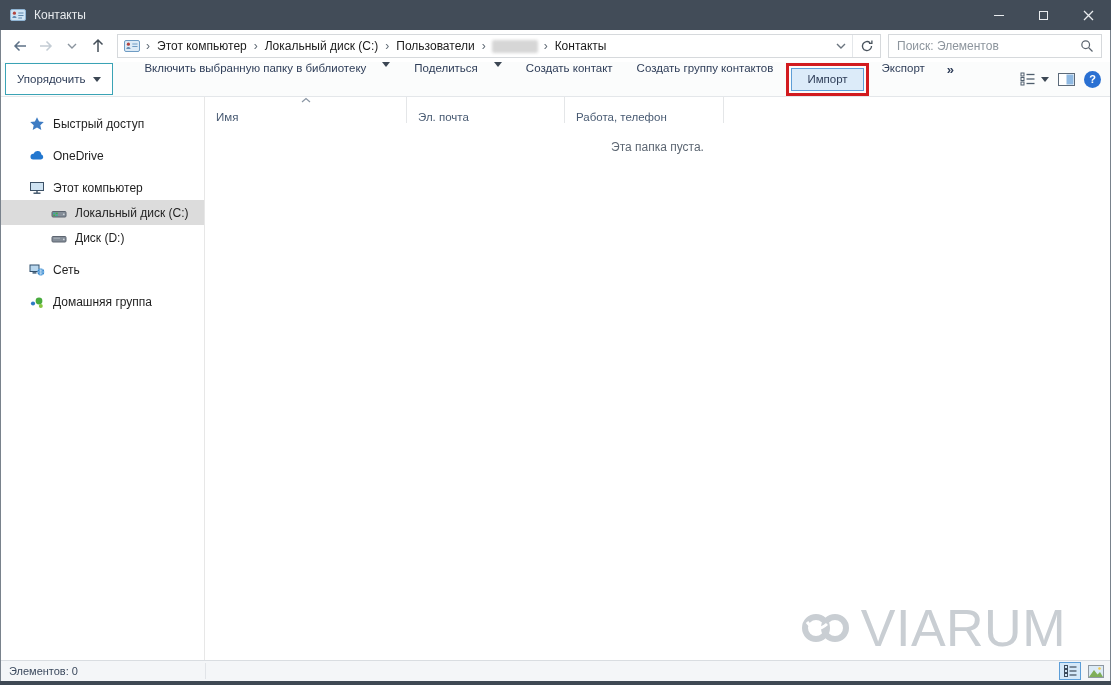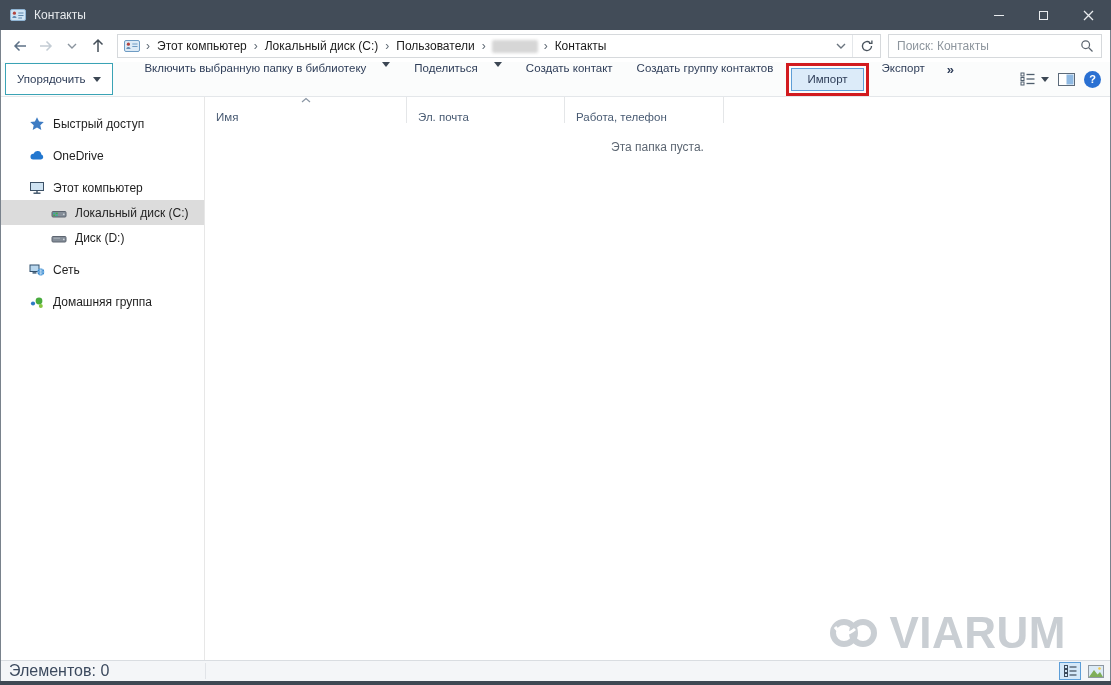--- a/index.html
+++ b/index.html
@@ -68,25 +68,25 @@
   .main { position:absolute; top:97px; left:205px; right:1px; bottom:25px; background:#fff; }
   .hdr { display:grid; grid-template-columns:202px 158px 159px 163px 1fr; height:26px;
          font-size:11.5px; color:#485a72; }
   .hdr-cell { display:flex; align-items:flex-end; padding-left:11px; border-right:1px solid #e4e6e8;
               position:relative; height:26px; }
   .hdr-cell.last { border-right:none; }
   .sort-caret { position:absolute; top:0; left:50%; transform:translateX(-50%); }
   .empty-msg { text-align:center; padding-top:17px; color:#5d6773; }
 
   .watermark { position:absolute; right:44px; bottom:2px; display:flex; align-items:center; gap:2px; }
-  .wm-text { font-size:44px; font-weight:700; color:#c9ced3; letter-spacing:0.5px;text-align:right; }
+  .wm-text { font-size:52px; font-weight:400; color:#c9ced3; letter-spacing:0.5px;text-align:right; }
 
   
   .statusbar { position:absolute; left:1px; right:1px; bottom:4px; height:21px; background:#f4f6f8;
-               border-top:1px solid #d9dde1; display:flex; align-items:center; font-size:16px; color:#3c4a5e; }
+               border-top:1px solid #d9dde1; display:flex; align-items:center; font-size:11px; color:#3c4a5e; }
   .status-text { padding-left:8px; }
   .status-vline { position:absolute; left:204px; top:2px; bottom:2px; width:1px; background:#e1e4e8; }
   .status-toggles { margin-left:auto; display:flex; align-items:center; gap:4px; padding-right:3px; }
   .toggle-btn { width:22px; height:18px; display:flex; align-items:center; justify-content:center;
                 border:1px solid transparent; }
   .toggle-btn.selected { background:#d4e8f8; border:1px solid #5c9ed8; }
 
   .bottomstrip { position:absolute; left:0; right:0; bottom:0; height:4px; background:#3e4853; }
 </style>
 </head>
@@ -172,21 +172,21 @@
         <div class="refresh-btn">
           <svg width="14" height="14" viewBox="0 0 16 16">
               <path d="M13.2 8a5.2 5.2 0 1 1-1.7-3.8" fill="none" stroke="#49535d" stroke-width="1.5"></path>
               <path d="M13.6 1.6 L13.6 5 L10.2 5" fill="none" stroke="#49535d" stroke-width="1.5"></path>
             </svg>
         </div>
       </div>
     </div>
 
     <div class="searchbox">
-      <span class="ph">Поиск: Контакты</span>
+      <span class="ph">Поиск: Элементов</span>
       <span class="mag">
         <svg width="14" height="14" viewBox="0 0 16 16">
             <circle cx="6.5" cy="6.5" r="4.4" fill="none" stroke="#5b646e" stroke-width="1.4"></circle>
             <line x1="10" y1="10" x2="14.3" y2="14.3" stroke="#5b646e" stroke-width="1.4"></line>
           </svg>
       </span>
     </div>
   </div>
 
   <div class="toolbar">

